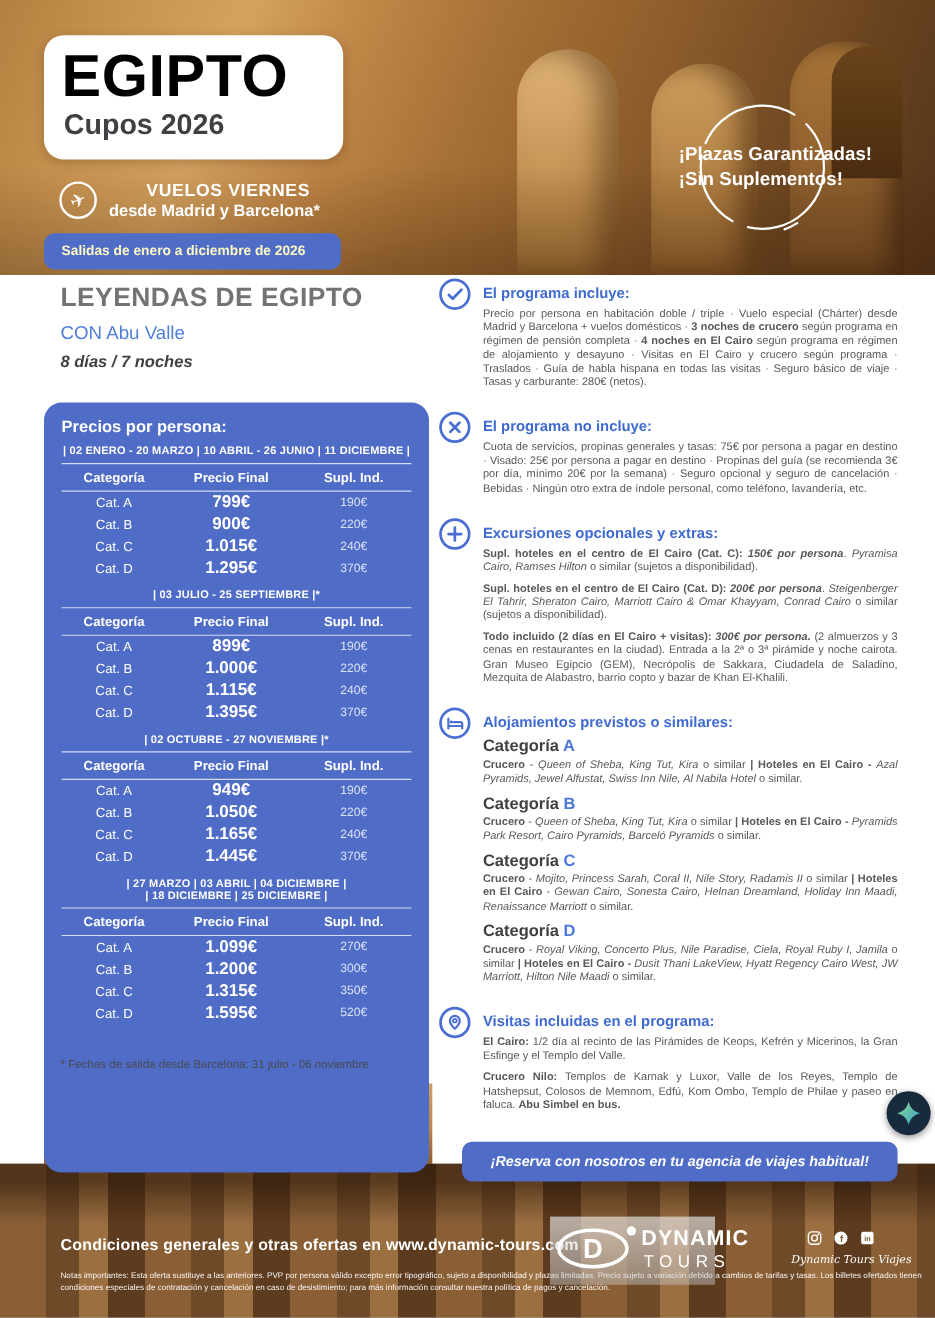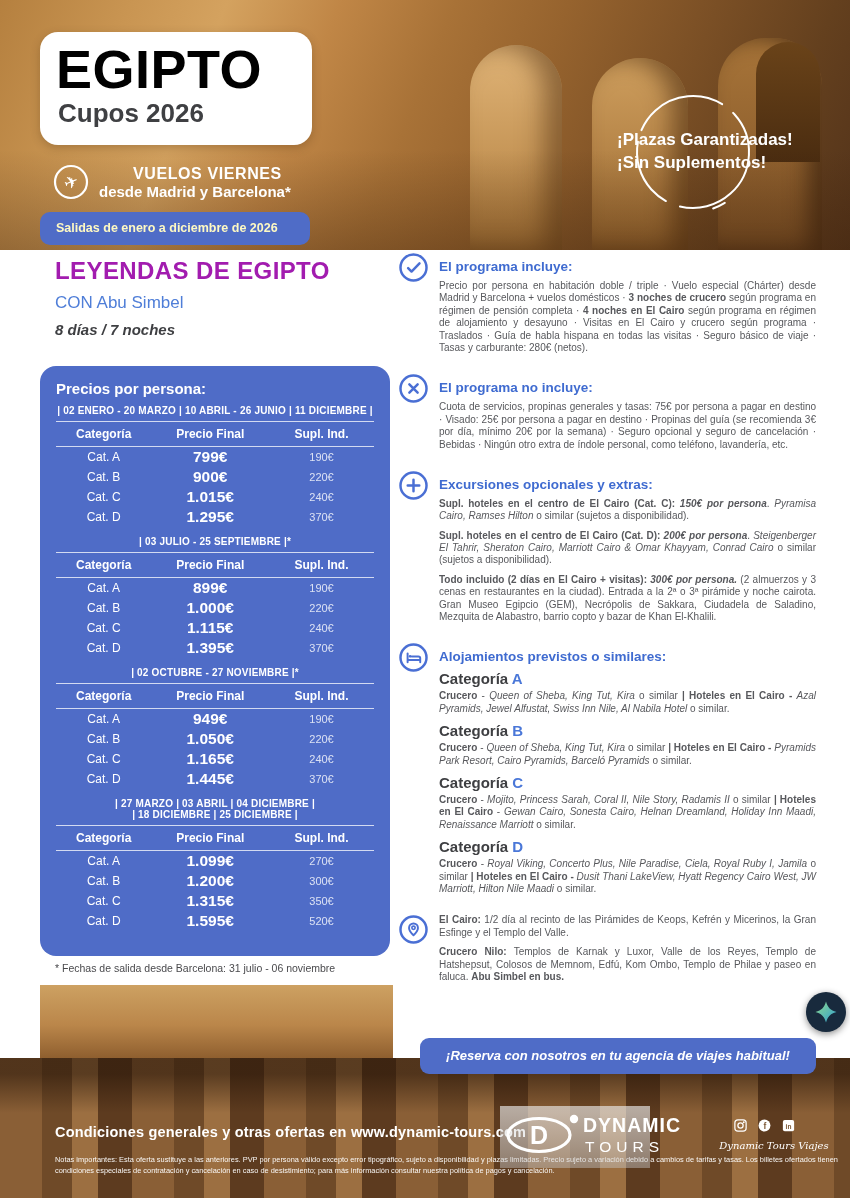--- a/index.html
+++ b/index.html
@@ -37,25 +37,25 @@
   .fl-lines div:last-child{font-size:15px;font-weight:bold;}
 
   .plazas{left:605px;top:88px;width:240px;height:130px;color:#fff;}
   .plazas svg{position:absolute;left:0;top:0;}
   .plazas-text{position:absolute;left:12px;top:40px;font-size:17px;font-weight:bold;line-height:23px;white-space:nowrap;}
 
   .salidas{left:40px;top:212px;width:270px;height:33px;background:#4f6cc7;border-radius:10px;
     color:#fef9c3;font-size:12.5px;font-weight:bold;line-height:33px;padding-left:16px;box-sizing:border-box;}
 
   
-  .ley-title{left:55px;top:257px;font-size:24px;font-weight:bold;letter-spacing:.4px;color:#a21caf;}
+  .ley-title{left:55px;top:257px;font-size:24px;font-weight:bold;letter-spacing:.4px;color:#737373;}
   .ley-sub{left:55px;top:293px;font-size:17px;color:#4f7ed8;}
   .ley-dur{left:55px;top:321px;font-size:15px;font-weight:bold;font-style:italic;color:#3e3f42;}
 
-  .price-box{left:40px;top:366px;width:350px;height:590px;background:#4f6cc7;border-radius:16px;
+  .price-box{left:40px;top:366px;width:350px;height:700px;background:#4f6cc7;border-radius:16px;
     padding:14px 16px;box-sizing:border-box;color:#fff;}
   .pb-title{font-size:15px;font-weight:bold;margin-bottom:8px;}
   .pdates{font-size:10px;font-weight:bold;text-align:center;letter-spacing:.2px;margin:6px 0 5px;white-space:nowrap;}
   .pdates div:empty{display:none;}
   .phead{display:flex;border-top:1px solid rgba(255,255,255,.75);border-bottom:1px solid rgba(255,255,255,.75);
     padding:5px 0;font-size:12px;font-weight:bold;}
   .prow{display:flex;align-items:center;padding:1px 0;}
   .prow:first-of-type{margin-top:4px;}
   .c1{width:30%;text-align:center;font-size:12px;}
   .c2{width:37%;text-align:center;}
@@ -134,21 +134,21 @@
     </svg>
     <div class="plazas-text">
       <div>¡Plazas Garantizadas!</div>
       <div>¡Sin Suplementos!</div>
     </div>
   </div>
 
   <div class="abs salidas">Salidas de enero a diciembre de 2026</div>
 
   <div class="abs ley-title">LEYENDAS DE EGIPTO</div>
-  <div class="abs ley-sub">CON Abu Simbel</div>
+  <div class="abs ley-sub">CON Abu Valle</div>
   <div class="abs ley-dur">8 días / 7 noches</div>
 
   <div class="abs price-box">
     <div class="pb-title">Precios por persona:</div>
 
     <div class="ptable">
       <div class="pdates">
         <div>| 02 ENERO - 20 MARZO | 10 ABRIL - 26 JUNIO | 11 DICIEMBRE |</div>
 
       </div>
@@ -344,20 +344,21 @@
 
     <div class="sec">
       <div class="sec-icon">
         <svg viewBox="0 0 30 30" width="31" height="31">
           <circle cx="15" cy="15" r="12.6" fill="none" stroke="#4a6fd4" stroke-width="2.4"></circle>
           <path d="M15 9.2a4.3 4.3 0 0 1 4.3 4.3c0 3-4.3 7-4.3 7s-4.3-4-4.3-7A4.3 4.3 0 0 1 15 9.2z" fill="none" stroke="#4a6fd4" stroke-width="1.9" stroke-linejoin="round"></path>
           <circle cx="15" cy="13.4" r="1.6" fill="none" stroke="#4a6fd4" stroke-width="1.6"></circle>
         </svg>
       </div>
       <div class="sec-body">
+        <div class="sec-h">Visitas incluidas en el programa:</div>
         <p><span style="font-weight: 700;">El Cairo: </span><span>1/2 día al recinto de las Pirámides de Keops, Kefrén y Micerinos, la Gran Esfinge y el Templo del Valle.</span></p>
         <p><span style="font-weight: 700;">Crucero Nilo: </span><span>Templos de Karnak y Luxor, Valle de los Reyes, Templo de Hatshepsut, Colosos de Memnom, Edfú, Kom Ombo, Templo de Philae y paseo en faluca. </span><span style="font-weight: 700;">Abu Simbel en bus.</span></p>
       </div>
     </div>
 
   </div>
 
   <div class="abs reserva">¡Reserva con nosotros en tu agencia de viajes habitual!</div>
 
   <div class="abs conditions">Condiciones generales y otras ofertas en www.dynamic-tours.com</div>

